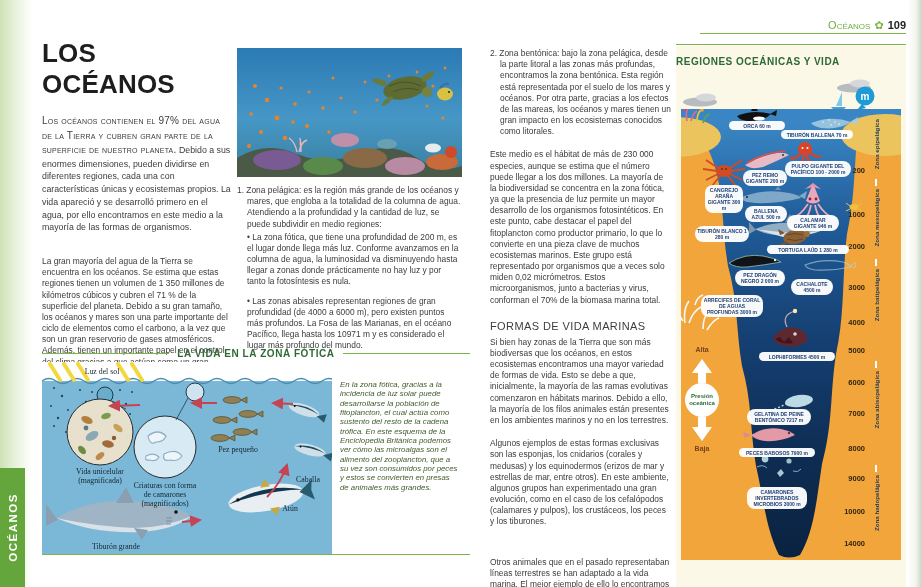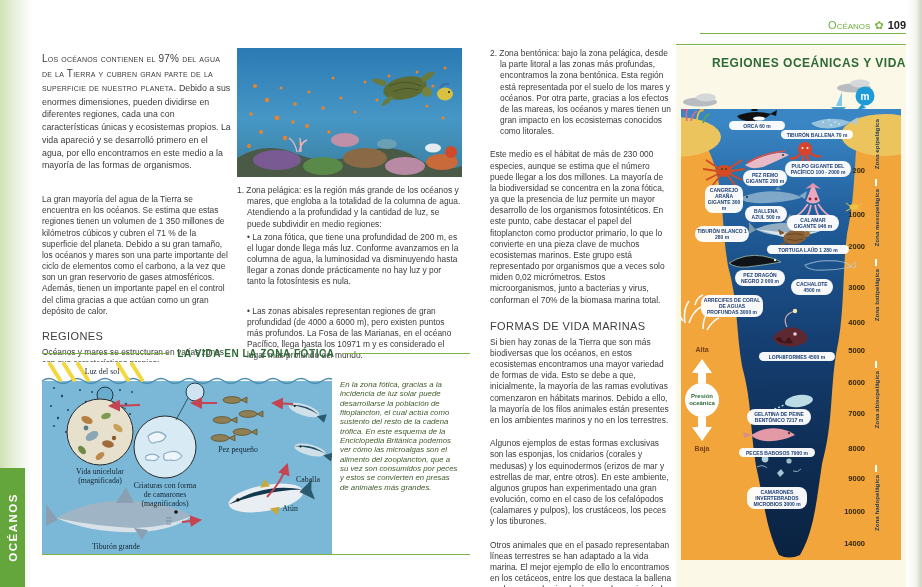--- a/index.html
+++ b/index.html
@@ -35,22 +35,22 @@
   .fot-title-row{left:42px;top:348px;width:428px;display:flex;align-items:center;gap:8px}
   .fot-title-row .rule{flex:1;height:0;border-top:1.5px solid #7cb544}
   .fot-title{color:#2d6a35;font-weight:700;font-size:10px;letter-spacing:.6px;white-space:nowrap}
   .fot-bottomline{left:42px;top:554px;width:428px;height:0;border-top:1.5px solid #7cb544}
   .diagram-label{position:absolute;font-family:"Liberation Serif",serif;color:#14242e;
     font-size:7.8px;text-align:center;line-height:1.15}
   .caption{left:340px;top:380px;width:118px;font-style:italic;font-size:7.8px;line-height:1.2;
     color:#3f5a2a}
   
   .panel{left:676px;top:46px;width:230px;height:541px;background:#fcf8e8}
-  .panel-title{left:0;top:10px;width:230px;text-align:right;color:#2d6a35;font-weight:700;
-    font-size:12px;letter-spacing:.5px}
+  .panel-title{left:0;top:10px;width:230px;text-align:left;color:#2d6a35;font-weight:700;
+    font-size:10px;letter-spacing:.5px}
   .ocean-block{left:5px;top:63px;width:220px;height:451px}
   .bubble{position:absolute;background:rgba(255,255,255,.96);border-radius:8px;padding:1.5px 2px;
     color:#1f3f74;font-weight:700;font-size:5px;line-height:1.25;text-align:center;z-index:3}
   .tick{position:absolute;left:148px;width:36px;text-align:right;color:#33250e;font-weight:700;
     font-size:7.5px;z-index:2}
   .zone{position:absolute;left:192px;writing-mode:vertical-rl;transform:rotate(180deg);
     color:#1b3a5e;font-weight:700;font-size:6.2px;white-space:nowrap;z-index:2}
   .zone-sep{position:absolute;left:194px;width:2px;height:7px;background:#fff;z-index:2}
   .press{position:absolute;text-align:center;font-weight:700;z-index:3}
   .press.word{color:#7a431c;font-size:7px;width:26px}
@@ -66,20 +66,21 @@
 <div class="abs side-tab">
   <span>OCÉANOS</span>
 </div>
 
 <div class="abs hdr">
   <span class="sect">Océanos</span><span class="flower">✿</span><span class="pg">109</span>
 </div>
 <div class="abs panel-topline"></div>
 
 <div class="abs" style="left:42px;top:38px;width:190px">
+  <h1>LOS OCÉANOS</h1>
   <div class="lead" style="margin-top:14px"><span class="sc">Los océanos contienen el 97% del agua de la Tierra y cubren gran parte de la superficie de nuestro planeta.</span><span> Debido a sus enormes dimensiones, pueden dividirse en diferentes regiones, cada una con características únicas y ecosistemas propios. La vida apareció y se desarrolló primero en el agua, por ello encontramos en este medio a la mayoría de las formas de organismos.</span></div>
   <p class="body" style="margin-top:22px"><span>La gran mayoría del agua de la Tierra se encuentra en los océanos. Se estima que estas regiones tienen un volumen de 1 350 millones de kilómetros cúbicos y cubren el 71 % de la superficie del planeta. Debido a su gran tamaño, los </span><span class="b">océanos y mares</span><span> son una parte importante del ciclo de elementos como el </span><span class="b">carbono</span><span>, a la vez que son un gran </span><span class="b">reservorio</span><span> de gases atmosféricos. Además, tienen un importante papel en el control del clima gracias a que actúan como un gran depósito de calor.</span></p>
   <h2 style="margin-top:13px">REGIONES</h2>
   <p class="body">Océanos y mares se estructuran en varias zonas con sus características propias:</p>
 </div>
 
 <svg class="abs" style="left:237px;top:48px" width="225" height="129" viewBox="0 0 225 129">
   <defs>
     <linearGradient id="sea" x1="0" y1="0" x2="0" y2="1">
       <stop offset="0" stop-color="#2b7ab4"></stop>
@@ -147,30 +148,30 @@
     <circle cx="214" cy="104" r="6" fill="#d04a2a"></circle>
     <g stroke="#e0b8c8" stroke-width="1.4" fill="none">
         <path d="M60,104 q-2,-10 -8,-14"></path>
         <path d="M62,104 q2,-10 8,-12"></path>
         <path d="M64,104 q0,-8 -1,-14"></path>
       </g>
   </g>
 </svg>
 <div class="abs" style="left:237px;top:185px;width:224px">
   <p class="body hang" style="margin-bottom:2px"><span>1. </span><span class="b">Zona pelágica</span><span>: es la región más grande de los océanos y mares, que engloba a la totalidad de la columna de agua. Atendiendo a la profundidad y la cantidad de luz, se puede subdividir en medio regiones:</span></p>
-  <p class="body" style="padding-left:10px;margin-bottom:18px"><span>• </span><span class="b">La zona fótica</span><span>, que tiene una profundidad de 200 m, es el lugar donde llega más luz. Conforme avanzamos en la columna de agua, la luminosidad va disminuyendo hasta llegar a zonas donde prácticamente no hay luz y por tanto la fotosíntesis es nula.</span></p>
+  <p class="body" style="padding-left:10px;margin-bottom:8px"><span>• </span><span class="b">La zona fótica</span><span>, que tiene una profundidad de 200 m, es el lugar donde llega más luz. Conforme avanzamos en la columna de agua, la luminosidad va disminuyendo hasta llegar a zonas donde prácticamente no hay luz y por tanto la fotosíntesis es nula.</span></p>
   <p class="body" style="padding-left:10px"><span>• </span><span class="b">Las zonas abisales</span><span> representan regiones de gran profundidad (de 4000 a 6000 m), pero existen puntos más profundos. La Fosa de las Marianas, en el océano Pacífico, llega hasta los 10971 m y es considerado el lugar más profundo del mundo.</span></p>
 </div>
 
 <div class="abs" style="left:490px;top:48px;width:182px">
   <p class="body hang" style="margin-bottom:12px"><span>2. </span><span class="b">Zona bentónica</span><span>: bajo la zona pelágica, desde la parte litoral a las zonas más profundas, encontramos la zona bentónica. Esta región está representada por el suelo de los mares y océanos. Por otra parte, gracias a los efectos de las mareas, los océanos y mares tienen un gran impacto en los ecosistemas conocidos como litorales.</span></p>
   <p class="body" style="margin-bottom:14px"><span>Este medio es el hábitat de más de 230 000 especies, aunque se estima que el número puede llegar a los dos millones. La mayoría de la </span><span class="b">biodiversidad</span><span> se concentra en la zona fótica, ya que la presencia de </span><span class="b">luz</span><span> permite un mayor desarrollo de los organismos fotosintéticos. En este punto, cabe destacar el papel del </span><span class="b">fitoplancton</span><span> como productor primario, lo que lo convierte en una pieza clave de muchos ecosistemas marinos. Este grupo está representado por organismos que a veces solo miden 0,02 micrómetros. Estos microorganismos, junto a bacterias y virus, conforman el 70% de la biomasa marina total.</span></p>
   <h2>FORMAS DE VIDA MARINAS</h2>
   <p class="body" style="margin-bottom:12px"><span>Si bien hay zonas de la Tierra que son más biodiversas que los océanos, en estos ecosistemas encontramos una mayor variedad de formas de vida. Esto se debe a que, inicialmente, la mayoría de las ramas evolutivas comenzaron en hábitats marinos. Debido a ello, la mayoría de los </span><span class="b">filos</span><span> animales están presentes en los ambientes marinos y no en los terrestres.</span></p>
-  <p class="body" style="margin-bottom:12px">Algunos ejemplos de estas formas exclusivas son las esponjas, los cnidarios (corales y medusas) y los equinodermos (erizos de mar y estrellas de mar, entre otros). En este ambiente, algunos grupos han experimentado una gran evolución, como en el caso de los cefalópodos (calamares y pulpos), los crustáceos, los peces y los tiburones.</p>
+  <p class="body" style="margin-bottom:29px">Algunos ejemplos de estas formas exclusivas son las esponjas, los cnidarios (corales y medusas) y los equinodermos (erizos de mar y estrellas de mar, entre otros). En este ambiente, algunos grupos han experimentado una gran evolución, como en el caso de los cefalópodos (calamares y pulpos), los crustáceos, los peces y los tiburones.</p>
   <p class="body">Otros animales que en el pasado representaban líneas terrestres se han adaptado a la vida marina. El mejor ejemplo de ello lo encontramos en los cetáceos, entre los que destaca la ballena azul, que es el animal más grande que jamás ha existido. Otros ejemplos de esta diversidad bien adaptada al medio marino son las tortugas marinas, las focas o los pingüinos.</p>
 </div>
 
 <div class="abs fot-title-row">
   <div class="rule"></div>
   <div class="fot-title">LA VIDA EN LA ZONA FÓTICA</div>
   <div class="rule"></div>
 </div>
 
 <div class="abs" style="left:42px;top:362px;width:320px;height:192px">

